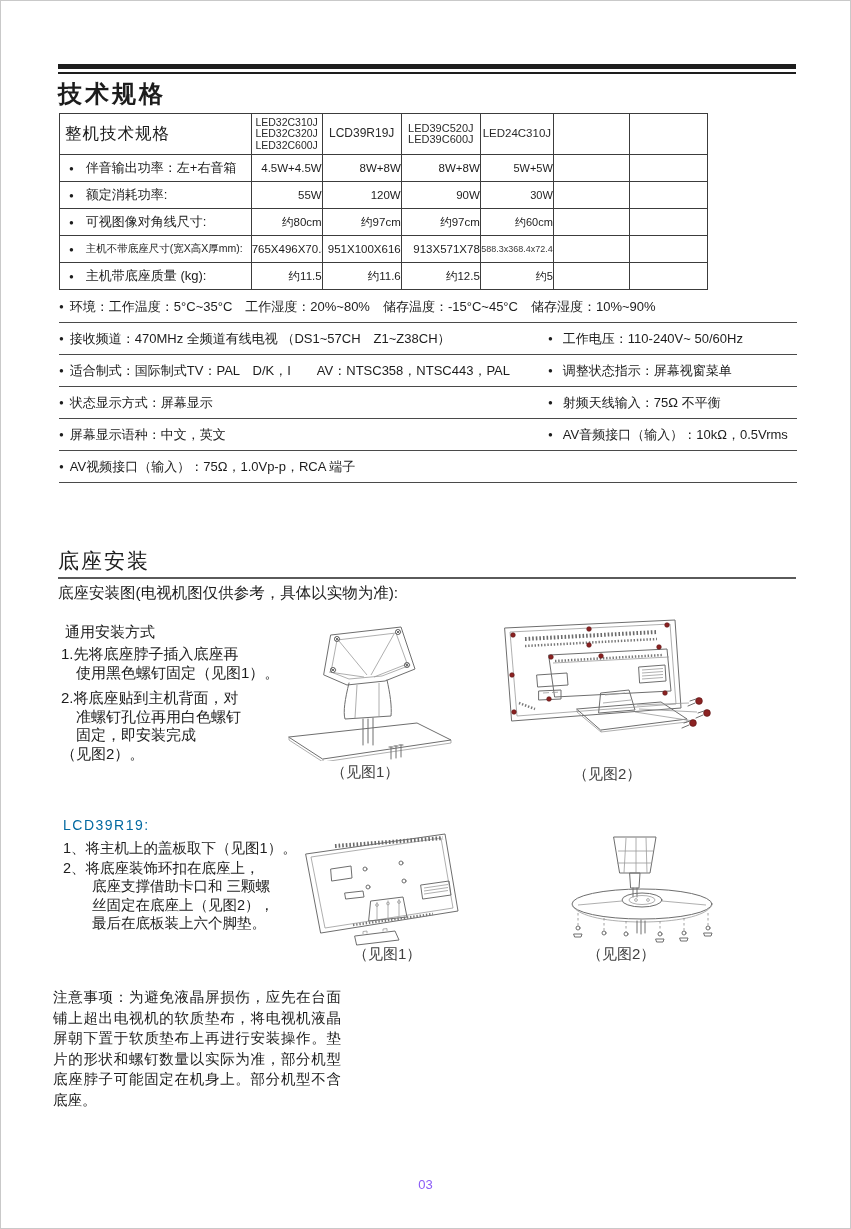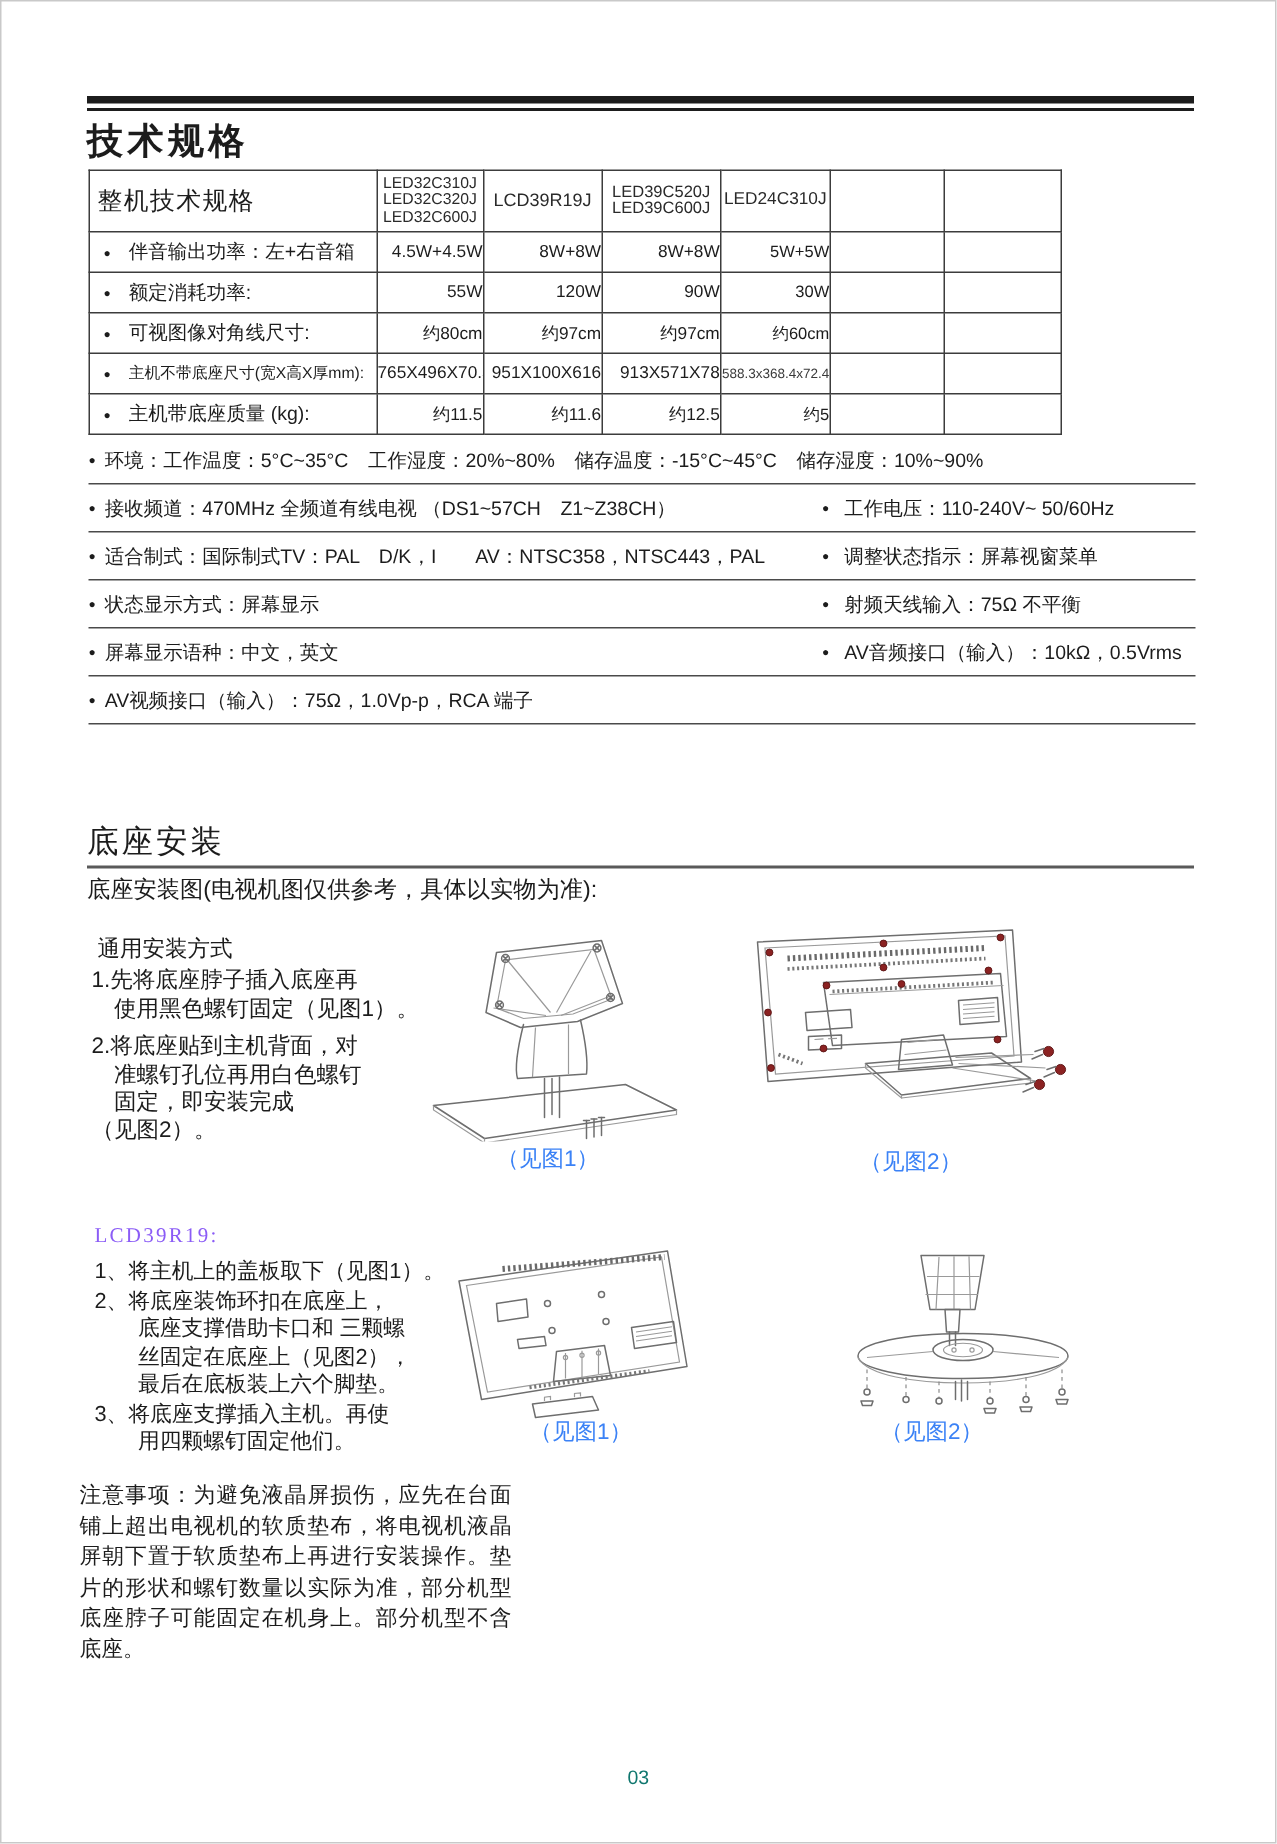--- a/index.html
+++ b/index.html
@@ -40,26 +40,26 @@
   .sr-right .blt{margin-right:10px;margin-left:2px;}
 
   
   .sect-title{left:57px;top:546px;font-size:21px;letter-spacing:2px;}
   .sect-underline{left:57px;top:576px;width:738px;height:2px;background:#5a5a5a;}
   .sect-sub{left:57px;top:582px;font-size:15.5px;}
   .gen-head{left:64px;top:622px;font-size:15px;}
   .steps{white-space:pre-line;font-size:15px;line-height:18.5px;}
   .gen-steps{left:60px;top:644px;width:242px;}
   .gen-steps .st2{margin-top:7px;}
-  .figcap{font-size:15px;color:#3b82f6;}
-  .lcd-head{left:62px;top:816px;font-size:14px;letter-spacing:1.5px;color:#8b5cf6;font-family:Liberation Serif, serif;}
+  .figcap{font-size:15px;color:#404040;}
+  .lcd-head{left:62px;top:816px;font-size:14px;letter-spacing:1.5px;color:#0369a1;}
   .lcd-steps{left:62px;top:838px;width:256px;font-size:14.5px;line-height:18px;}
   .lcd-steps .st{margin-bottom:1px;}
   .note{left:52px;top:986px;width:288px;font-size:14.5px;line-height:20.5px;text-align:justify;}
-  .pagenum{left:0;top:1176px;width:100%;text-align:center;font-size:13px;color:#0f766e;}
+  .pagenum{left:0;top:1176px;width:100%;text-align:center;font-size:13px;color:#8b5cf6;}
 
   svg{display:block;}
   .ln{stroke:#6e6e6e;stroke-width:1;fill:none;stroke-linejoin:round;stroke-linecap:round;}
   .lnl{stroke:#9a9a9a;stroke-width:0.8;fill:none;}
   .vent{stroke:#6a6a6a;stroke-width:4;fill:none;stroke-dasharray:1.6 2;}
   .vent2{stroke:#777;stroke-width:2.5;fill:none;stroke-dasharray:1.4 1.8;}
   .red{fill:#8b2222;stroke:#5a1414;stroke-width:0.6;}
   .dash{stroke:#8a8a8a;stroke-width:0.8;fill:none;stroke-dasharray:2.5 2.5;}
 </style>
 </head>
@@ -308,22 +308,20 @@
 </div>
 <span class="abs figcap" style="left:572px;top:764px;">（见图2）</span>
 
 <div class="abs lcd-head">LCD39R19:</div>
 <div class="abs lcd-steps">
   <div class="steps st" style="font-size:14.5px">1、将主机上的盖板取下（见图1）。</div>
   <div class="steps st" style="font-size:14.5px">2、将底座装饰环扣在底座上，
 　　底座支撑借助卡口和 三颗螺
 　　丝固定在底座上（见图2），
 　　最后在底板装上六个脚垫。</div>
-  <div class="steps st" style="font-size:14.5px">3、将底座支撑插入主机。再使
-　　用四颗螺钉固定他们。</div>
 </div>
 
 <div class="abs" style="left:292px;top:826px;">
   <svg width="196" height="120" viewBox="0 0 196 120">
     <path class="ln" d="M13,27 L152,7 L165,84 L28,106 Z"></path>
     <path class="lnl" d="M18,30 L148,11 L160,81 L32,101 Z"></path>
     <path class="vent" d="M42,19 L150,11"></path>
     <circle class="ln" cx="72" cy="42" r="2"></circle>
       <circle class="ln" cx="108" cy="36" r="2"></circle>
     <circle class="ln" cx="75" cy="60" r="2"></circle>

